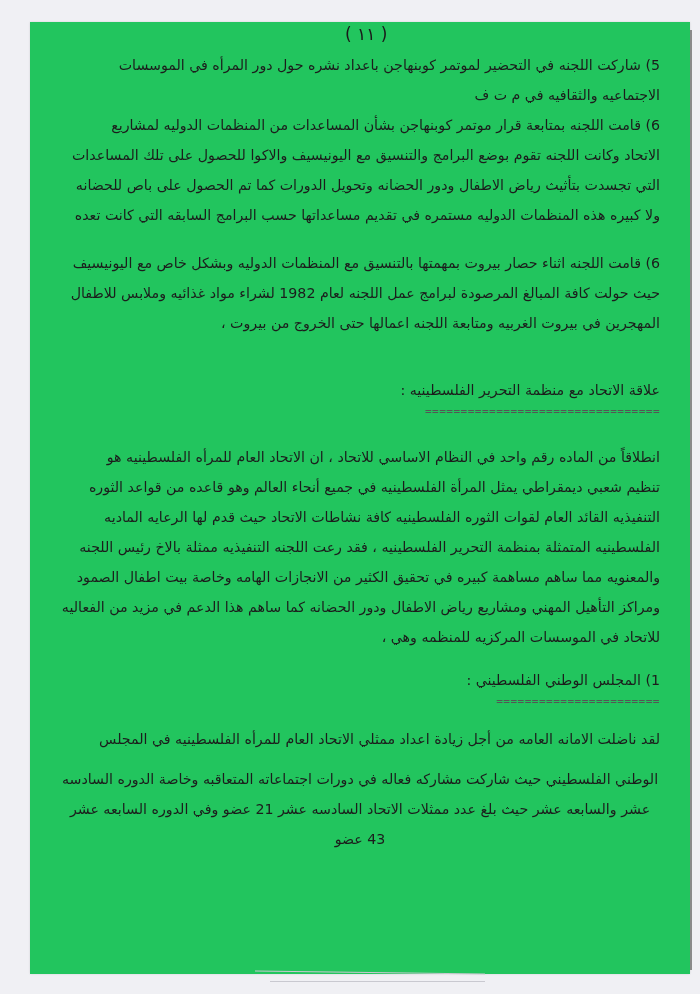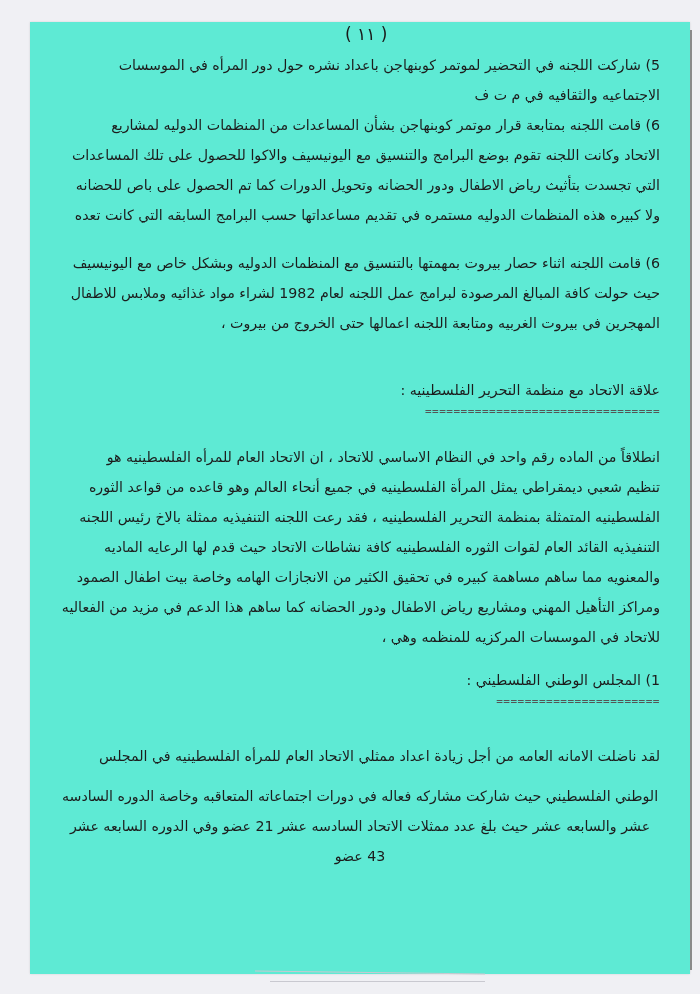--- a/index.html
+++ b/index.html
@@ -6,21 +6,21 @@
   body {
     width:700px; height:994px; overflow:hidden;
     background:#f0f0f4;
     position:relative;
     font-family:"DejaVu Sans", sans-serif;
   }
   .page {
     position:absolute;
     left:30px; top:22px;
     width:660px; height:952px;
-    background:#5eead4;
+    background:#22c55e;
     box-shadow: 0 0 2px rgba(0,0,0,0.12);
     text-decoration: underline;
   }
   .page-edge {
     position:absolute; right:-2px; top:8px; width:2px; height:940px;
     background:#8a8a8a;
   }
   .page-num {
     position:absolute; top:2px; left:315px;
     font-size:17px; color:#1a1a1a; letter-spacing:2px;
@@ -72,32 +72,32 @@
       <span class="line">حيث حولت كافة المبالغ المرصودة لبرامج عمل اللجنه لعام 1982 لشراء مواد غذائيه وملابس للاطفال</span>
       <span class="line">المهجرين في بيروت الغربيه ومتابعة اللجنه اعمالها حتى الخروج من بيروت ،</span>
     </div>
 
     <div class="para">
       <span class="line heading" style="margin-top:38px;">علاقة الاتحاد مع منظمة التحرير الفلسطينيه :</span>
       <span class="rule">=================================</span>
       <div style="margin-top:16px;text-align:right;">
         <span class="line">انطلاقاً من الماده رقم واحد في النظام الاساسي للاتحاد ، ان الاتحاد العام للمرأه الفلسطينيه هو</span>
         <span class="line">تنظيم شعبي ديمقراطي يمثل المرأة الفلسطينيه في جميع أنحاء العالم وهو قاعده من قواعد الثوره</span>
+        <span class="line">التنفيذيه القائد العام لقوات الثوره الفلسطينيه كافة نشاطات الاتحاد حيث قدم لها الرعايه الماديه</span>
         <span class="line">الفلسطينيه المتمثلة بمنظمة التحرير الفلسطينيه ، فقد رعت اللجنه التنفيذيه ممثلة بالاخ رئيس اللجنه</span>
-        <span class="line">التنفيذيه القائد العام لقوات الثوره الفلسطينيه كافة نشاطات الاتحاد حيث قدم لها الرعايه الماديه</span>
         <span class="line">والمعنويه مما ساهم مساهمة كبيره في تحقيق الكثير من الانجازات الهامه وخاصة بيت اطفال الصمود</span>
         <span class="line">ومراكز التأهيل المهني ومشاريع رياض الاطفال ودور الحضانه كما ساهم هذا الدعم في مزيد من الفعاليه</span>
         <span class="line">للاتحاد في الموسسات المركزيه للمنظمه وهي ،</span>
       </div>
     </div>
 
     <div class="para">
       <span class="line heading" style="margin-top:14px;">1) المجلس الوطني الفلسطيني :</span>
       <span class="rule short">=======================</span>
-      <span class="line" style="margin-top:25px;">لقد ناضلت الامانه العامه من أجل زيادة اعداد ممثلي الاتحاد العام للمرأه الفلسطينيه في المجلس</span>
+      <span class="line" style="margin-top:8px;">لقد ناضلت الامانه العامه من أجل زيادة اعداد ممثلي الاتحاد العام للمرأه الفلسطينيه في المجلس</span>
       <div style="margin-top:10px;text-align:center;">
         <span class="line">الوطني الفلسطيني حيث شاركت مشاركه فعاله في دورات اجتماعاته المتعاقبه وخاصة الدوره السادسه</span>
         <span class="line">عشر والسابعه عشر حيث بلغ عدد ممثلات الاتحاد السادسه عشر 21 عضو وفي الدوره السابعه عشر</span>
         <span class="line">43 عضو</span>
       </div>
     </div>
 
   </div>
 </div>
 

